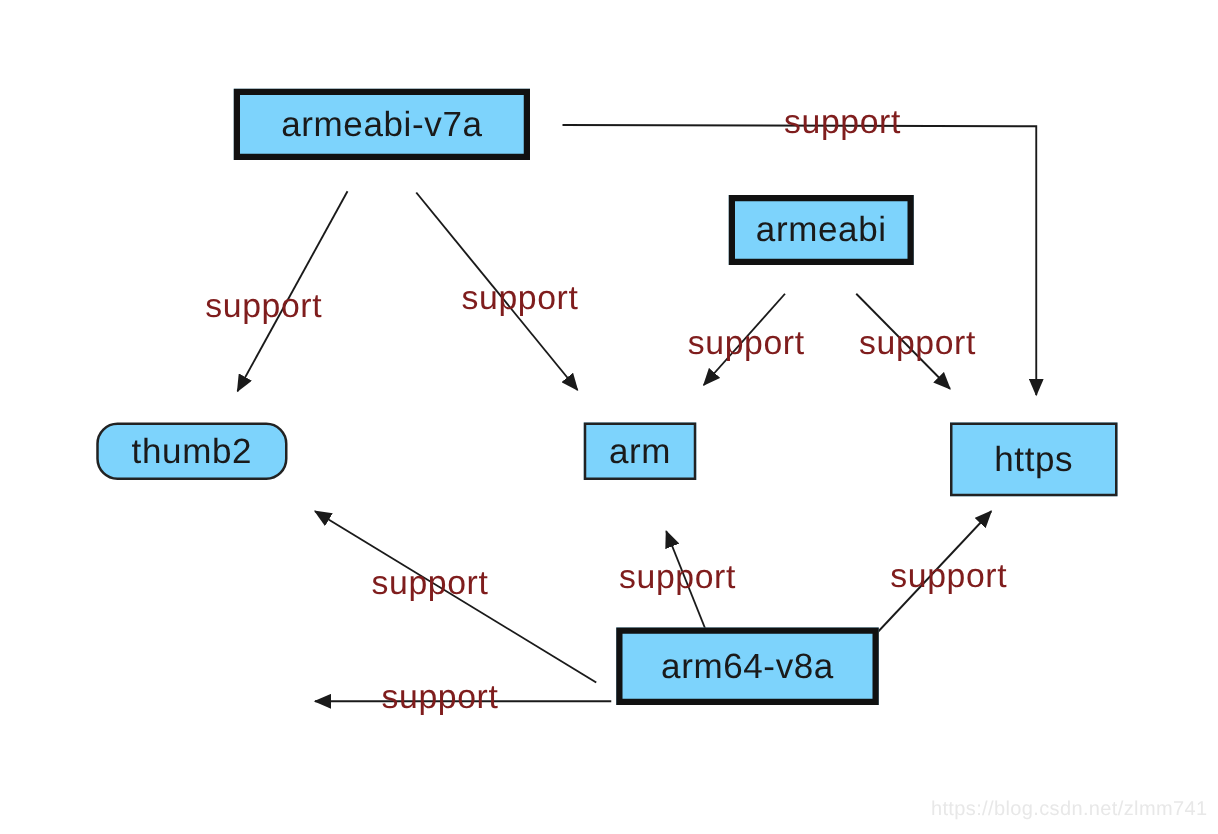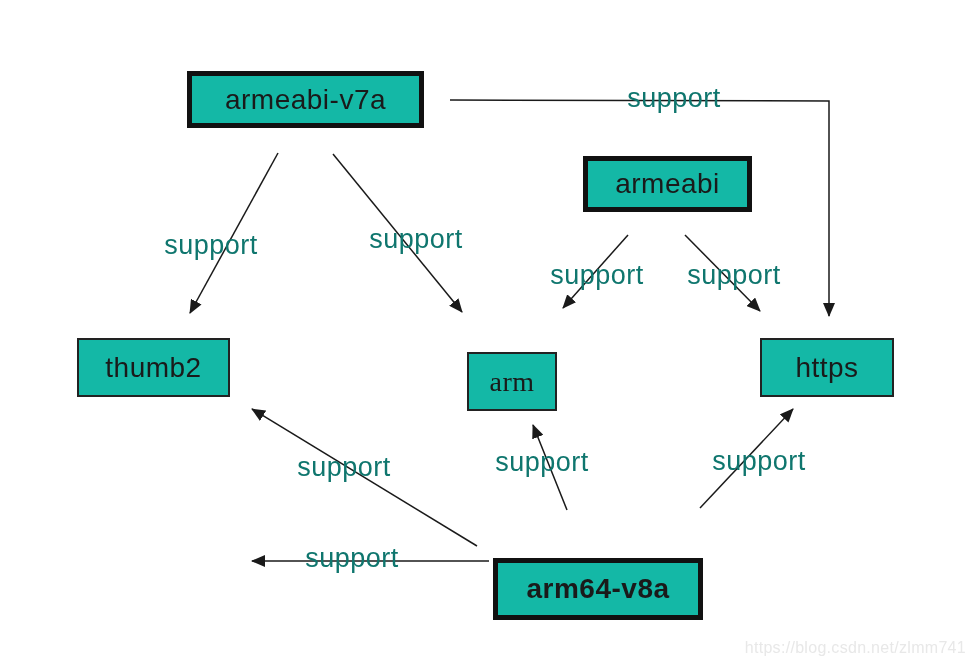--- a/index.html
+++ b/index.html
@@ -21,33 +21,33 @@
     top: 0;
     width: 974px;
     height: 667px;
   }
   .node {
     position: absolute;
     display: flex;
     align-items: center;
     justify-content: center;
     box-sizing: border-box;
-    background: #14b8a6;
+    background: #7dd3fc;
     color: #1a1a1a;
     font-size: 28px;
     letter-spacing: 0.5px;
     white-space: nowrap;
   }
   .node.bold { border: 5px solid #111111; }
   .node.plain { border: 2px solid #222222; }
 
   .edge-label {
     position: absolute;
     transform: translate(-50%, -50%);
-    color: #0f766e;
+    color: #7f1d1d;
     font-size: 27px;
     letter-spacing: 0.5px;
     white-space: nowrap;
     line-height: 1;
   }
   .watermark {
     position: absolute;
     right: 8px;
     bottom: 10px;
     color: #e8e8e8;
@@ -81,30 +81,30 @@
 
     <line x1="567" y1="510" x2="533" y2="425" stroke="#1a1a1a" stroke-width="1.5" marker-end="url(#arrow)"></line>
 
     <line x1="700" y1="508" x2="793" y2="409" stroke="#1a1a1a" stroke-width="1.5" marker-end="url(#arrow)"></line>
 
     <line x1="489" y1="561" x2="252" y2="561" stroke="#1a1a1a" stroke-width="1.5" marker-end="url(#arrow)"></line>
   </svg>
 
   <div class="node bold" style="left:187px; top:71px;  width:237px; height:57px;">armeabi-v7a</div>
 
-  <div class="node bold" style="left:583px; top:156px; width:169px; height:56px;">armeabi</div>
+  <div class="node bold" style="left:583px; top:156px; width:148px; height:56px;">armeabi</div>
 
-  <div class="node plain" style="left:77px;  top:338px; width:153px; height:59px;">thumb2</div>
+  <div class="node plain" style="left:77px;  top:338px; width:153px; height:46px;border-radius:17px;">thumb2</div>
 
-  <div class="node plain" style="left:467px; top:352px; width:90px;  height:59px;font-family:Liberation Serif, serif;">arm</div>
+  <div class="node plain" style="left:467px; top:338px; width:90px;  height:46px;">arm</div>
 
   <div class="node plain" style="left:760px; top:338px; width:134px; height:59px;">https</div>
 
 
-  <div class="node bold" style="left:493px; top:558px; width:210px; height:62px;font-weight:bold;">arm64-v8a</div>
+  <div class="node bold" style="left:493px; top:502px; width:210px; height:62px;">arm64-v8a</div>
 
   <div class="edge-label" style="left:674px; top:98px;">support</div>
 
   <div class="edge-label" style="left:211px; top:245px;">support</div>
 
   <div class="edge-label" style="left:416px; top:239px;">support</div>
 
   <div class="edge-label" style="left:597px; top:275px;">support</div>
 
   <div class="edge-label" style="left:734px; top:275px;">support</div>

